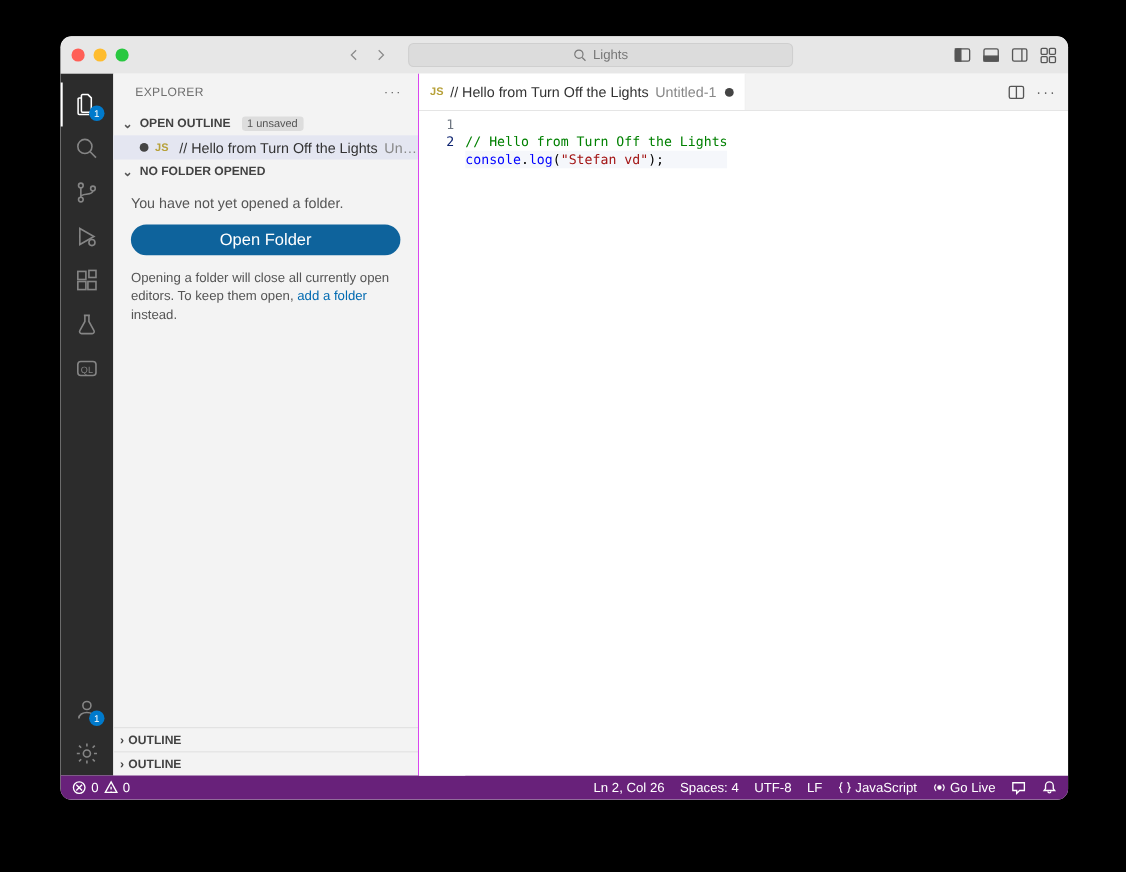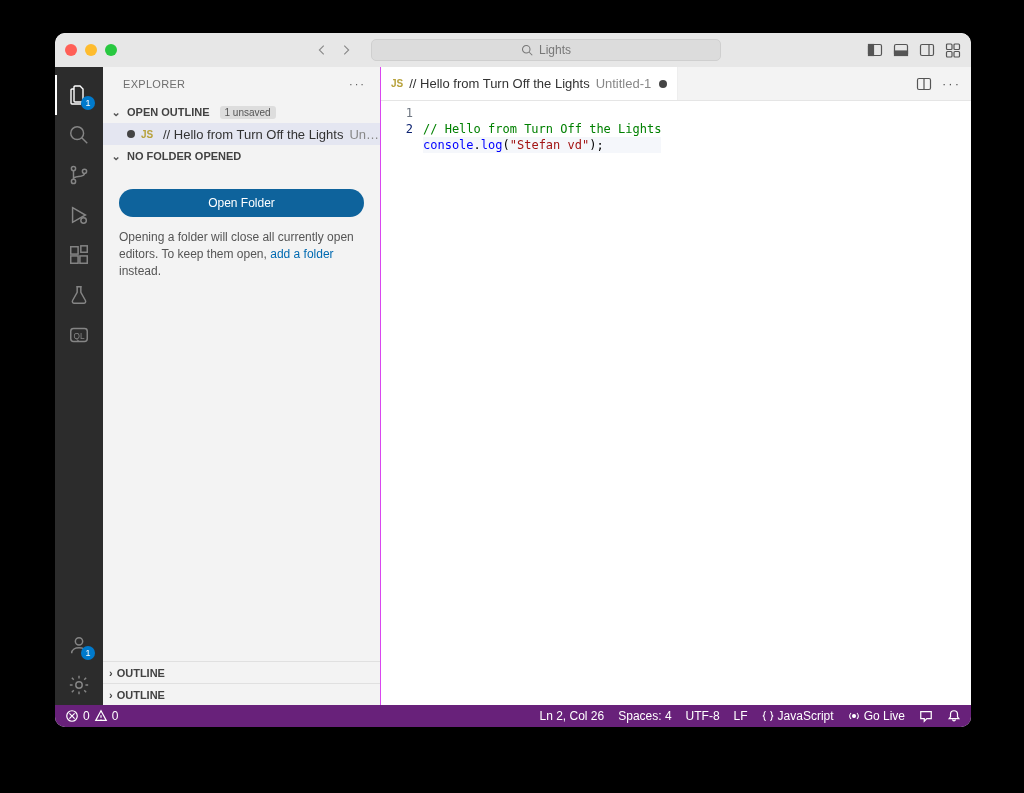--- a/index.html
+++ b/index.html
@@ -114,21 +114,21 @@
     background:#e4e6f1; color:#333;
     white-space:nowrap; overflow:hidden;
   }
   .openeditor-row .dot { width:8px;height:8px;border-radius:50%;background:#444; flex:0 0 8px;}
   .openeditor-row .js { color:#b7a13a; font-size:10px; font-weight:700; flex:0 0 16px; }
   .openeditor-row .fname { color:#333; }
   .openeditor-row .fsub { color:#888; overflow:hidden; text-overflow:ellipsis;}
   .folder-body { padding: 10px 16px 12px; color:#555; font-size:13px; }
   .open-folder-btn {
     margin-top:12px; width:100%; background:#0e639c; color:#fff;
-    border:none; border-radius:14px; height:28px; font-size:12px;
+    border:none; border-radius:14px; height:28px; font-size:15px;
   }
   .helper-text { margin-top:12px; line-height:1.4; font-size:12px; color:#555; }
   .helper-text a { color:#006ab1; text-decoration:none; cursor:pointer; }
   .sidebar-bottom { margin-top:auto; }
   .collapsed-section {
     height:22px; border-top:1px solid #e0e0e0;
     display:flex; align-items:center; padding:0 6px;
     font-size:11px; font-weight:700; color:#424242; gap:4px;
   }
 
@@ -323,20 +323,21 @@
         <span class="fname">// Hello from Turn Off the Lights</span>
         <span class="fsub">Untitle...</span>
       </div>
 
       <div class="section-head">
         <span class="chev">⌄</span>
         <span>NO FOLDER OPENED</span>
       </div>
 
       <div class="folder-body">
+        <div>You have not yet opened a folder.</div>
         <button class="open-folder-btn">Open Folder</button>
         <div class="helper-text">
           <span>Opening a folder will close all currently open editors. To keep them open, </span><a>add a folder</a><span> instead.</span>
         </div>
       </div>
 
       <div class="sidebar-bottom">
         <div class="collapsed-section">
           <span class="chev">›</span>
           <span>OUTLINE</span>

